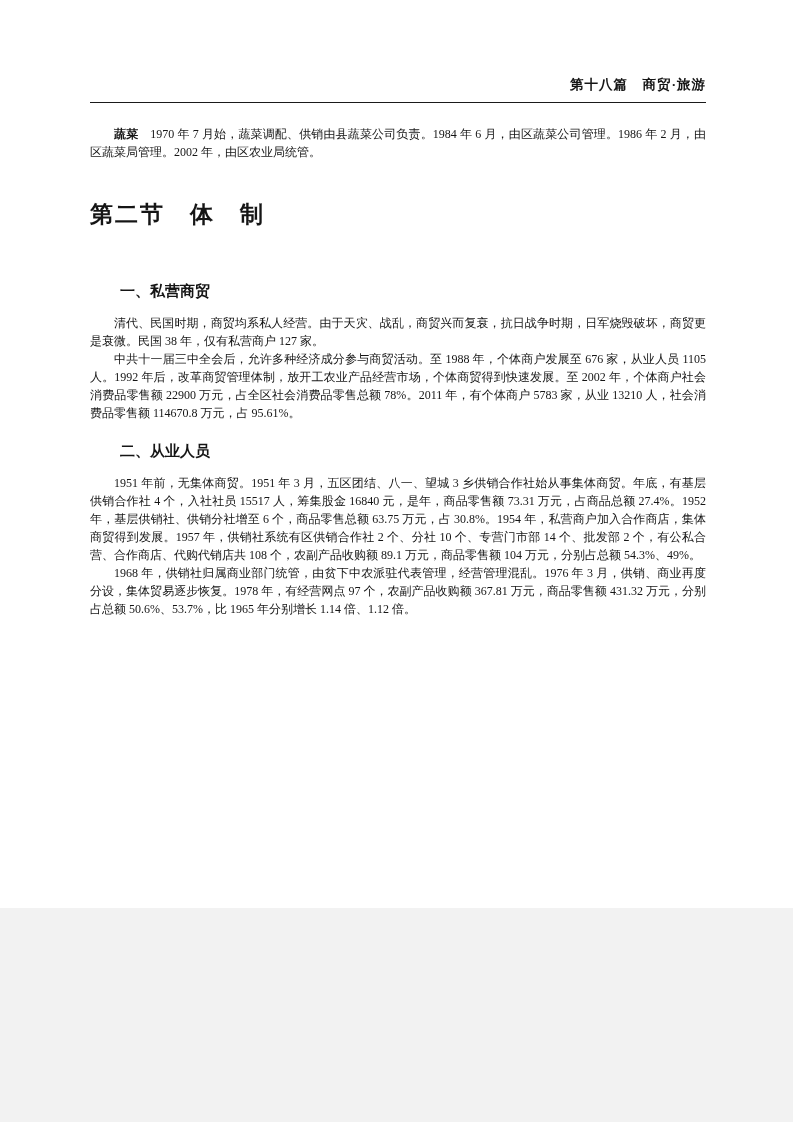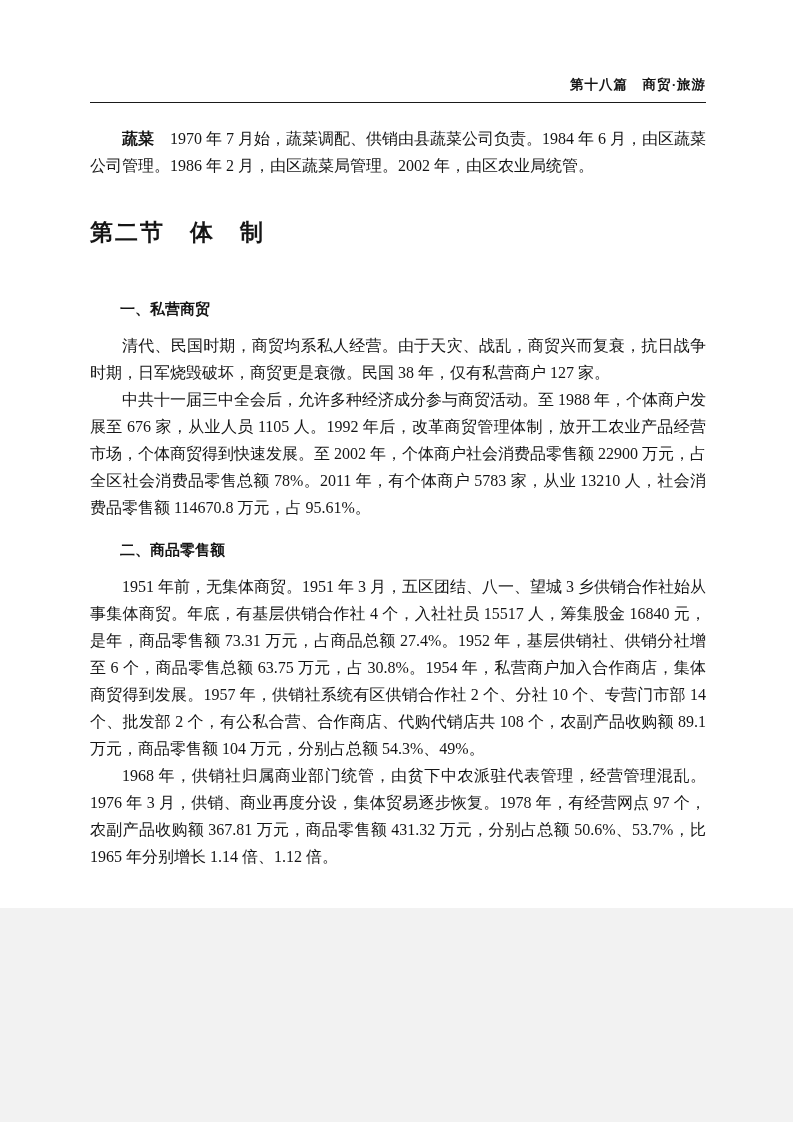--- a/index.html
+++ b/index.html
@@ -26,22 +26,22 @@
     letter-spacing: 1px;
     padding-bottom: 8px;
   }
   .header-rule {
     border: none;
     border-top: 1.4px solid #1a1a1a;
     margin: 0 0 22px 0;
   }
   .para {
     margin: 0;
-    font-size: 16px;
-    line-height: 27px;
+    font-size: 12px;
+    line-height: 18px;
     text-align: justify;
     text-indent: 2em;
   }
   .bold-label {
     font-weight: bold;
     margin-right: 1em;
   }
   .section-title {
     text-align: left;
     font-size: 23px;
@@ -78,21 +78,21 @@
   <p class="para">
     <span class="bold-label">蔬菜</span><span>1970 年 7 月始，蔬菜调配、供销由县蔬菜公司负责。1984 年 6 月，由区蔬菜公司管理。1986 年 2 月，由区蔬菜局管理。2002 年，由区农业局统管。</span>
   </p>
 
   <h1 class="section-title">第二节　体　制</h1>
 
   <h2 class="subsection-heading">一、私营商贸</h2>
   <p class="para">清代、民国时期，商贸均系私人经营。由于天灾、战乱，商贸兴而复衰，抗日战争时期，日军烧毁破坏，商贸更是衰微。民国 38 年，仅有私营商户 127 家。</p>
   <p class="para">中共十一届三中全会后，允许多种经济成分参与商贸活动。至 1988 年，个体商户发展至 676 家，从业人员 1105 人。1992 年后，改革商贸管理体制，放开工农业产品经营市场，个体商贸得到快速发展。至 2002 年，个体商户社会消费品零售额 22900 万元，占全区社会消费品零售总额 78%。2011 年，有个体商户 5783 家，从业 13210 人，社会消费品零售额 114670.8 万元，占 95.61%。</p>
 
-  <h2 class="subsection-heading">二、商品零售额</h2>
+  <h2 class="subsection-heading">二、从业人员</h2>
   <p class="para">1951 年前，无集体商贸。1951 年 3 月，五区团结、八一、望城 3 乡供销合作社始从事集体商贸。年底，有基层供销合作社 4 个，入社社员 15517 人，筹集股金 16840 元，是年，商品零售额 73.31 万元，占商品总额 27.4%。1952 年，基层供销社、供销分社增至 6 个，商品零售总额 63.75 万元，占 30.8%。1954 年，私营商户加入合作商店，集体商贸得到发展。1957 年，供销社系统有区供销合作社 2 个、分社 10 个、专营门市部 14 个、批发部 2 个，有公私合营、合作商店、代购代销店共 108 个，农副产品收购额 89.1 万元，商品零售额 104 万元，分别占总额 54.3%、49%。</p>
   <p class="para">1968 年，供销社归属商业部门统管，由贫下中农派驻代表管理，经营管理混乱。1976 年 3 月，供销、商业再度分设，集体贸易逐步恢复。1978 年，有经营网点 97 个，农副产品收购额 367.81 万元，商品零售额 431.32 万元，分别占总额 50.6%、53.7%，比 1965 年分别增长 1.14 倍、1.12 倍。</p>
 
   <div class="page-footer">
     <span>–427–</span>
   </div>
 
 </div>
 
 </body></html>

